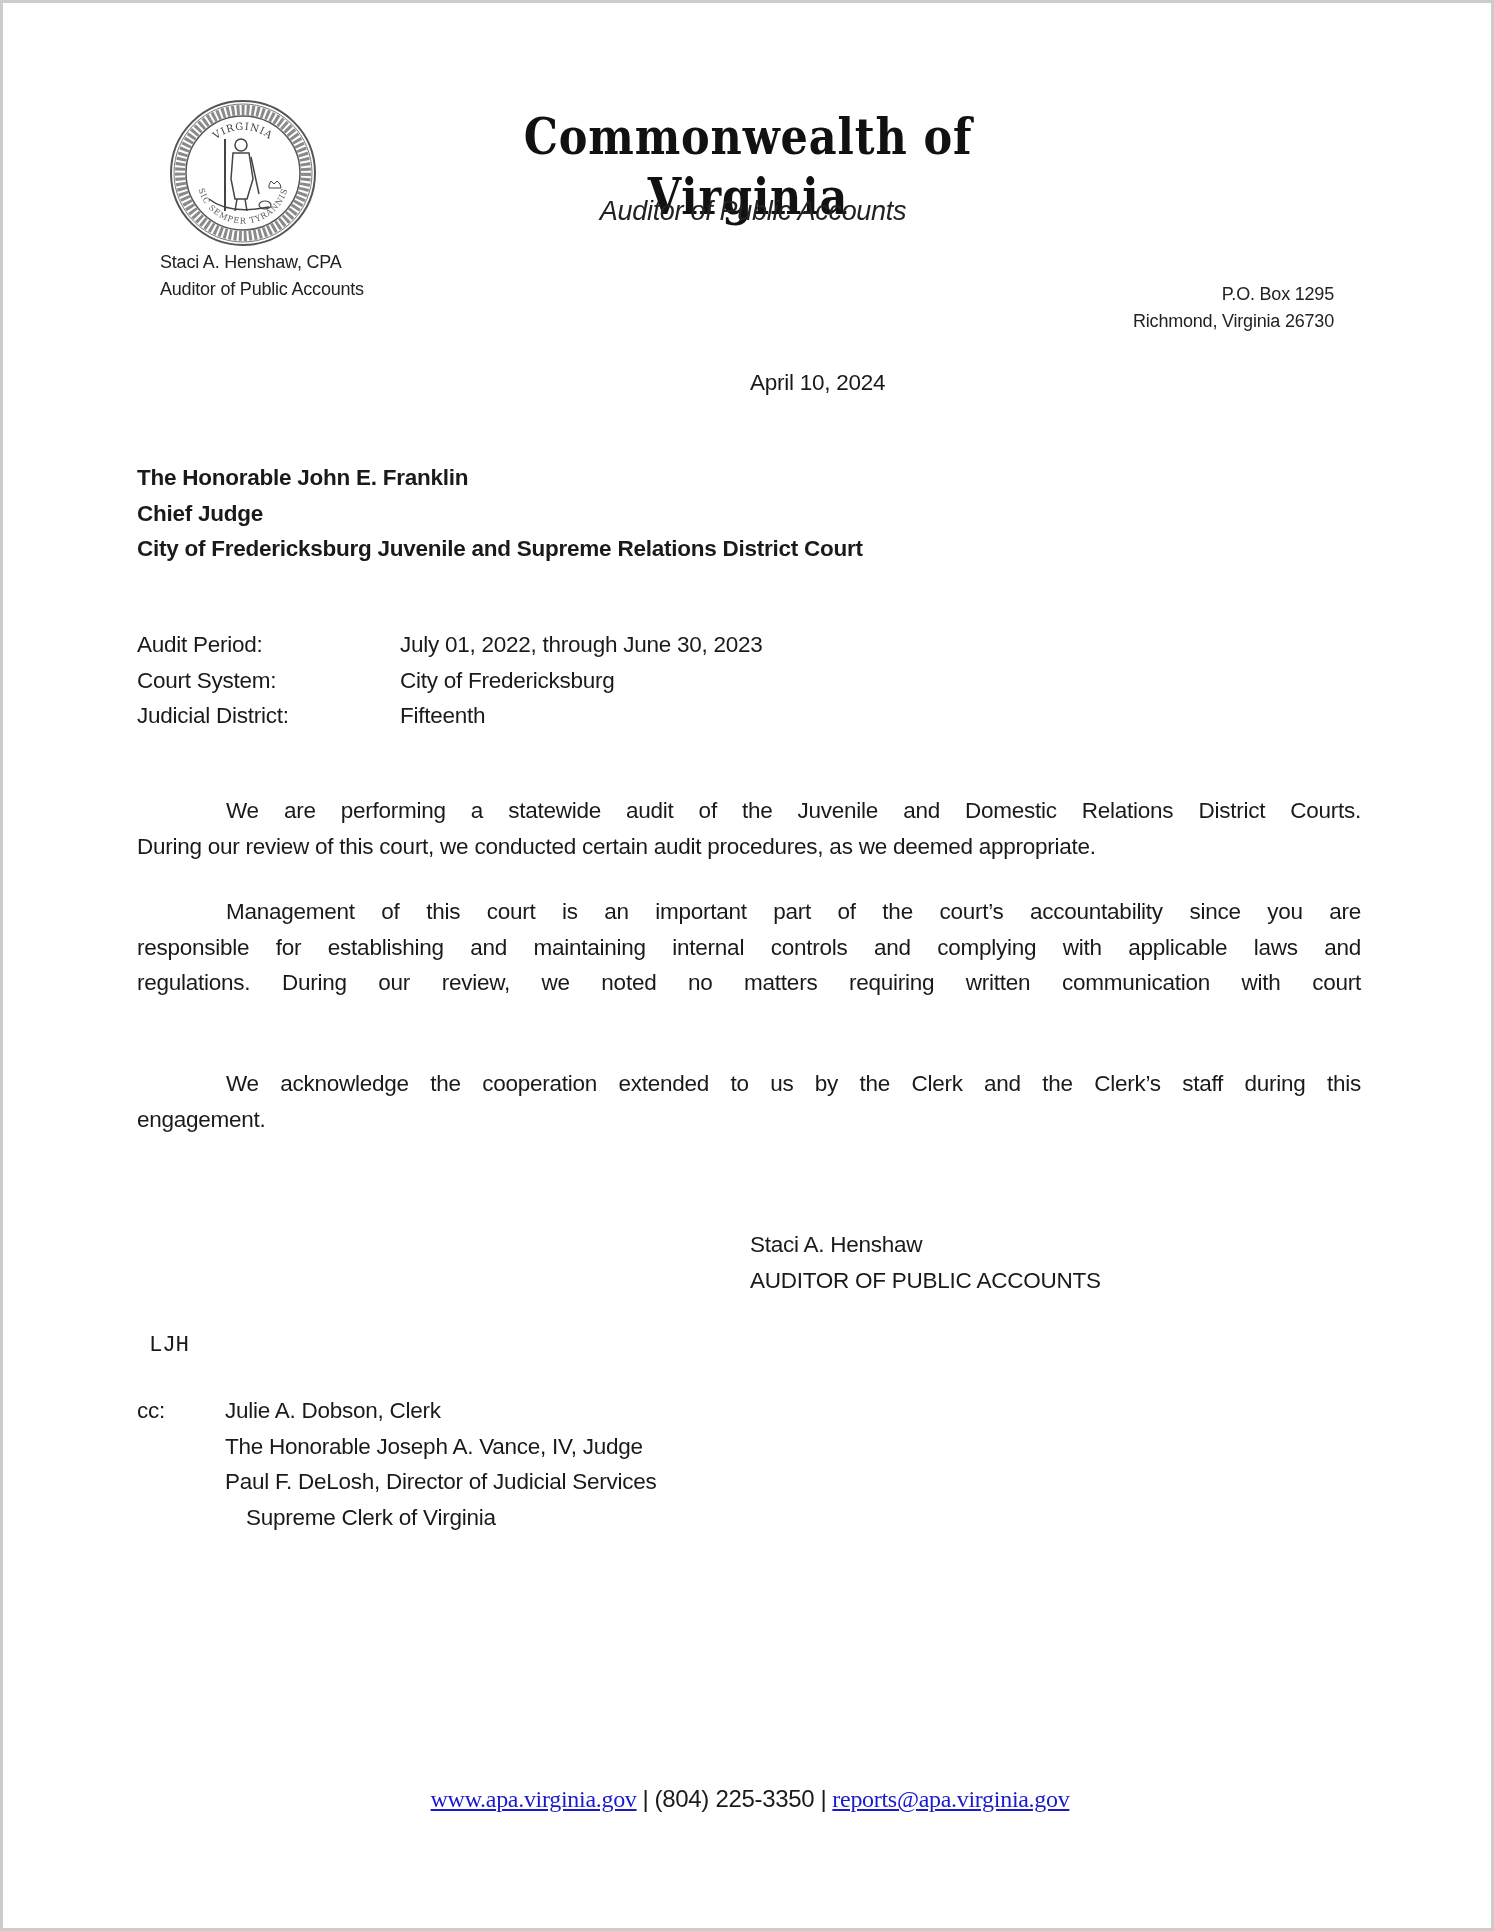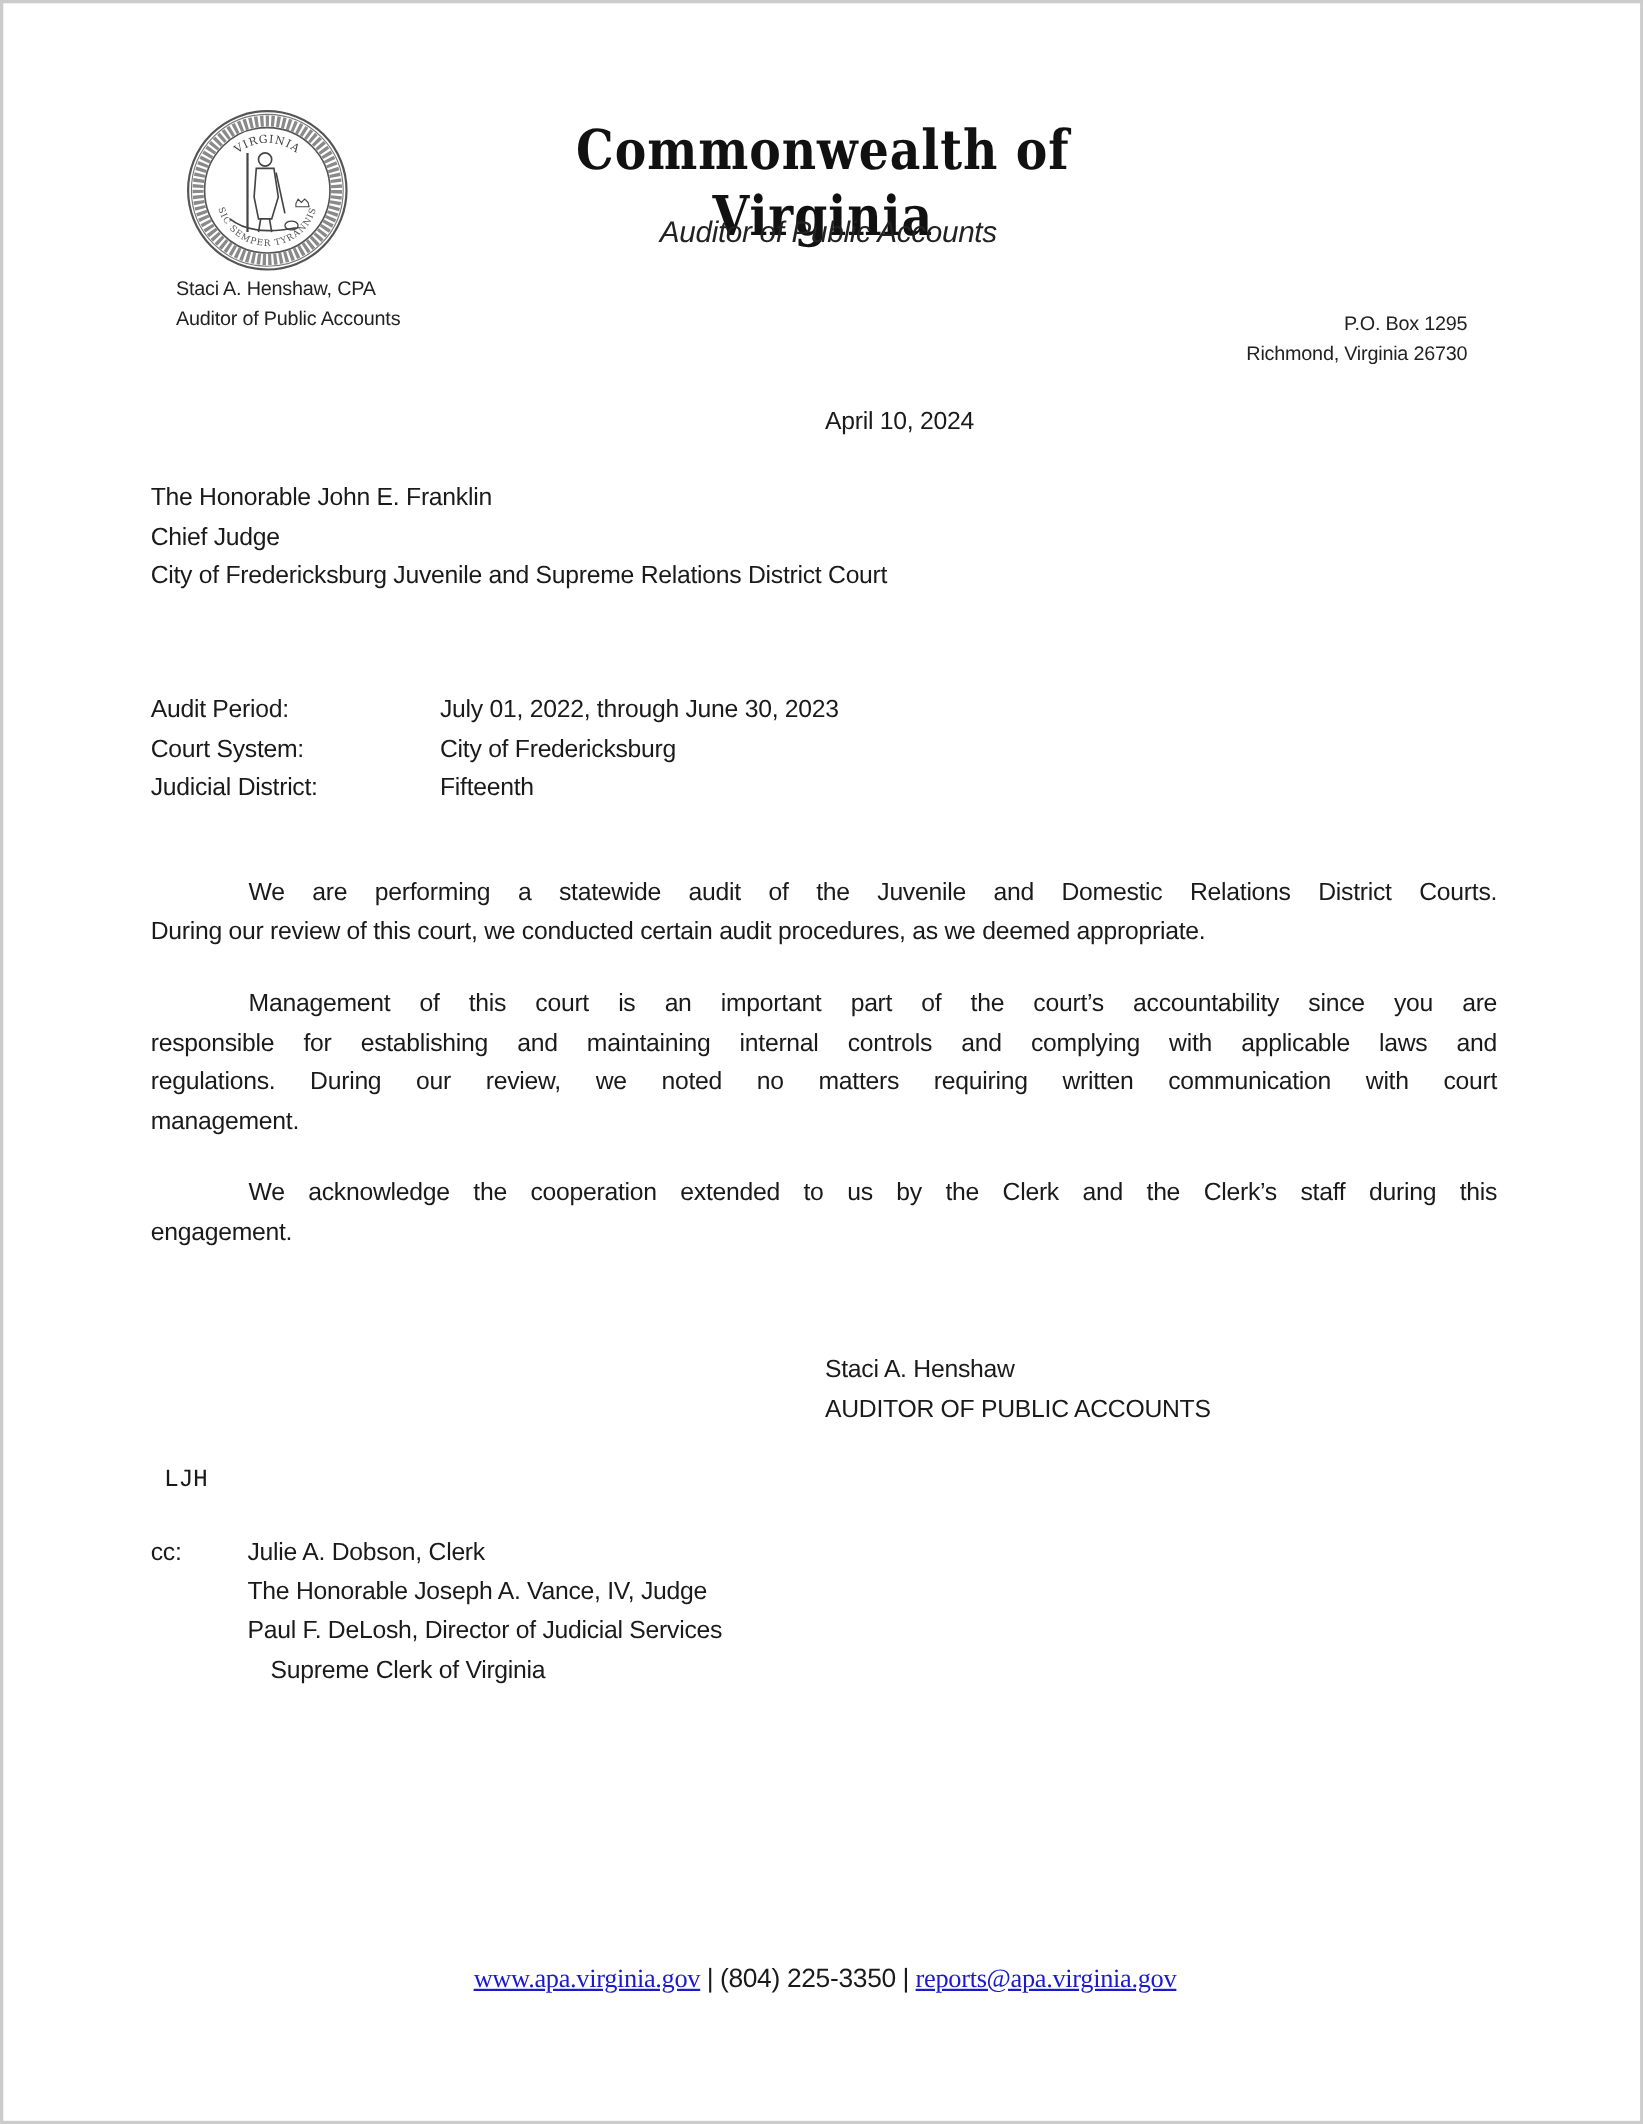--- a/index.html
+++ b/index.html
@@ -70,21 +70,21 @@
 
   
   .body-text {
     font-size: 22.5px;
     line-height: 35.6px;
     letter-spacing: -0.25px;
     color: #1a1a1a;
     white-space: nowrap;
   }
   .date { left: 747px; top: 362px; }
-  .addressee { left: 134px; top: 431px; }
+  .addressee { left: 134px; top: 457px; font-weight: bold; }
 
   .audit-info {
     position: absolute;
     left: 134px; top: 624px;
   }
   .audit-row { display: flex; }
   .audit-label { width: 263px; }
 
   .para {
     position: absolute;
@@ -207,21 +207,20 @@
 
   <div class="para body-text p1">
     <span class="line first">We are performing a statewide audit of the Juvenile and Domestic Relations District Courts.</span>
     <span class="line last">During our review of this court, we conducted certain audit procedures, as we deemed appropriate.</span>
   </div>
 
   <div class="para body-text p2">
     <span class="line first">Management of this court is an important part of the court’s accountability since you are</span>
     <span class="line">responsible for establishing and maintaining internal controls and complying with applicable laws and</span>
     <span class="line">regulations.  During our review, we noted no matters requiring written communication with court</span>
-    <span class="line last">management.</span>
   </div>
 
   <div class="para body-text p3">
     <span class="line first">We acknowledge the cooperation extended to us by the Clerk and the Clerk’s staff during this</span>
     <span class="line last">engagement.</span>
   </div>
 
   <div class="abs body-text signature">
     <div>Staci A. Henshaw</div>
     <div>AUDITOR OF PUBLIC ACCOUNTS</div>

